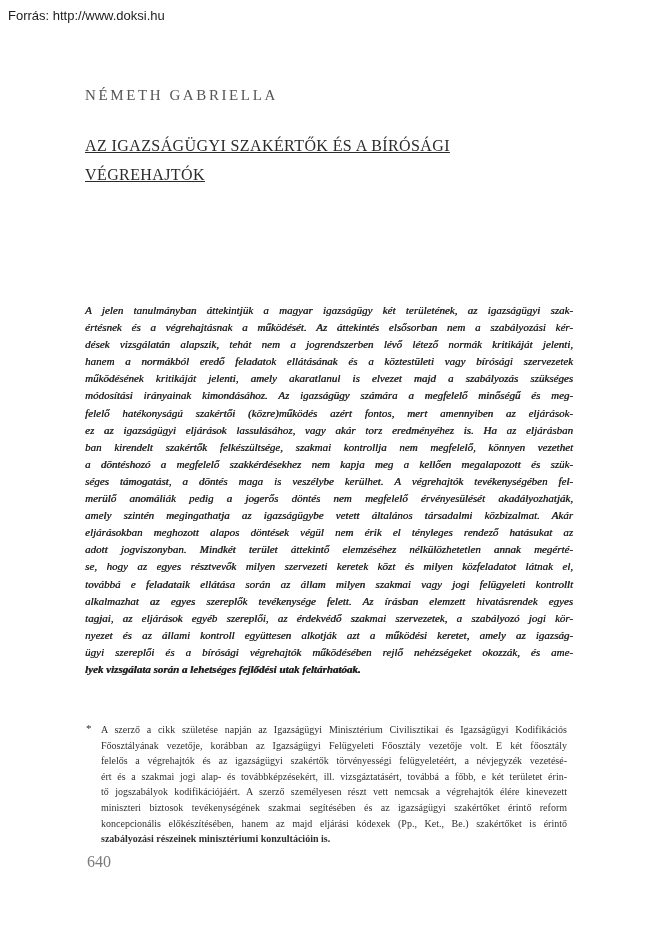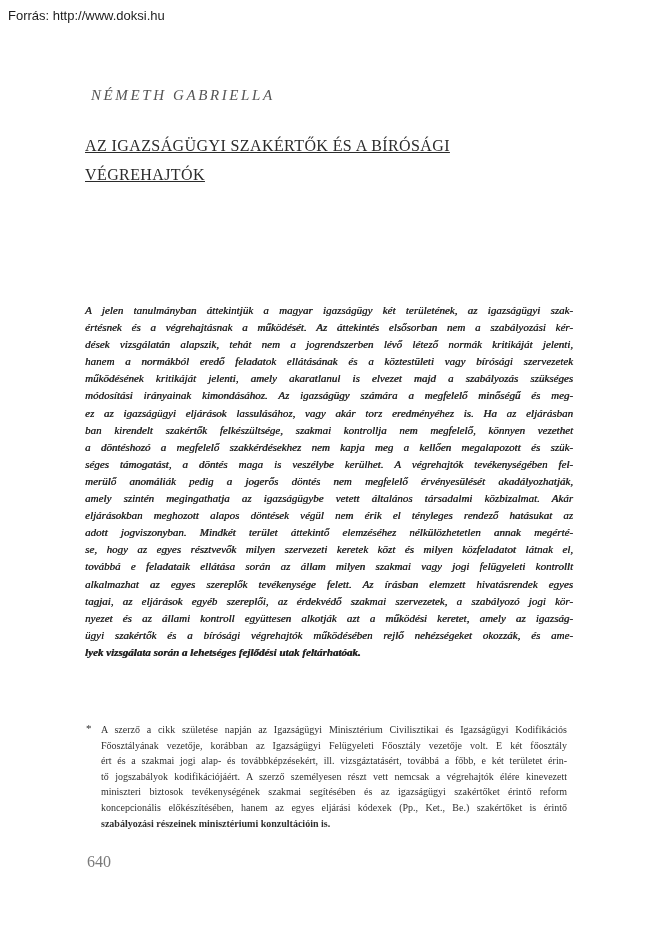--- a/index.html
+++ b/index.html
@@ -16,26 +16,25 @@
   .source {
     position: absolute;
     left: 8px;
     top: 8px;
     font-family: "Liberation Sans", sans-serif;
     font-size: 13px;
     color: #1c1c1c;
   }
   .author {
     position: absolute;
-    left: 91px;
+    left: 85px;
     top: 87px;
     font-size: 15px;
     letter-spacing: 2.6px;
     color: #565656;
-    font-style: italic;
   }
   .title {
     position: absolute;
     left: 85px;
     top: 131px;
     font-size: 16px;
     line-height: 29px;
     letter-spacing: 0.4px;
     color: #2b2b2b;
     text-decoration: underline;
@@ -92,44 +91,46 @@
       <div class="tline">VÉGREHAJTÓK</div>
     </div>
 
   <div class="abstract justify">
       <div class="tline">A jelen tanulmányban áttekintjük a magyar igazságügy két területének, az igazságügyi szak-</div>
       <div class="tline">értésnek és a végrehajtásnak a működését. Az áttekintés elsősorban nem a szabályozási kér-</div>
       <div class="tline">dések vizsgálatán alapszik, tehát nem a jogrendszerben lévő létező normák kritikáját jelenti,</div>
       <div class="tline">hanem a normákból eredő feladatok ellátásának és a köztestületi vagy bírósági szervezetek</div>
       <div class="tline">működésének kritikáját jelenti, amely akaratlanul is elvezet majd a szabályozás szükséges</div>
       <div class="tline">módosítási irányainak kimondásához. Az igazságügy számára a megfelelő minőségű és meg-</div>
+      <div class="tline">felelő hatékonyságú szakértői (közre)működés azért fontos, mert amennyiben az eljárások-</div>
       <div class="tline">ez az igazságügyi eljárások lassulásához, vagy akár torz eredményéhez is. Ha az eljárásban</div>
       <div class="tline">ban kirendelt szakértők felkészültsége, szakmai kontrollja nem megfelelő, könnyen vezethet</div>
       <div class="tline">a döntéshozó a megfelelő szakkérdésekhez nem kapja meg a kellően megalapozott és szük-</div>
       <div class="tline">séges támogatást, a döntés maga is veszélybe kerülhet. A végrehajtók tevékenységében fel-</div>
       <div class="tline">merülő anomáliák pedig a jogerős döntés nem megfelelő érvényesülését akadályozhatják,</div>
       <div class="tline">amely szintén megingathatja az igazságügybe vetett általános társadalmi közbizalmat. Akár</div>
       <div class="tline">eljárásokban meghozott alapos döntések végül nem érik el tényleges rendező hatásukat az</div>
       <div class="tline">adott jogviszonyban. Mindkét terület áttekintő elemzéséhez nélkülözhetetlen annak megérté-</div>
       <div class="tline">se, hogy az egyes résztvevők milyen szervezeti keretek közt és milyen közfeladatot látnak el,</div>
       <div class="tline">továbbá e feladataik ellátása során az állam milyen szakmai vagy jogi felügyeleti kontrollt</div>
       <div class="tline">alkalmazhat az egyes szereplők tevékenysége felett. Az írásban elemzett hivatásrendek egyes</div>
       <div class="tline">tagjai, az eljárások egyéb szereplői, az érdekvédő szakmai szervezetek, a szabályozó jogi kör-</div>
       <div class="tline">nyezet és az állami kontroll együttesen alkotják azt a működési keretet, amely az igazság-</div>
-      <div class="tline">ügyi szakértők és a bírósági végrehajtók működésében rejlő nehézségeket okozzák, és ame-</div>
+      <div class="tline">ügyi szereplői és a bírósági végrehajtók működésében rejlő nehézségeket okozzák, és ame-</div>
       <div class="tline">lyek vizsgálata során a lehetséges fejlődési utak feltárhatóak.</div>
     </div>
 
   <span class="footnote-mark">*</span>
 
   <div class="footnote-body justify">
       <div class="tline">A szerző a cikk születése napján az Igazságügyi Minisztérium Civilisztikai és Igazságügyi Kodifikációs</div>
       <div class="tline">Főosztályának vezetője, korábban az Igazságügyi Felügyeleti Főosztály vezetője volt. E két főosztály</div>
+      <div class="tline">felelős a végrehajtók és az igazságügyi szakértők törvényességi felügyeletéért, a névjegyzék vezetésé-</div>
       <div class="tline">ért és a szakmai jogi alap- és továbbképzésekért, ill. vizsgáztatásért, továbbá a főbb, e két területet érin-</div>
       <div class="tline">tő jogszabályok kodifikációjáért. A szerző személyesen részt vett nemcsak a végrehajtók élére kinevezett</div>
       <div class="tline">miniszteri biztosok tevékenységének szakmai segítésében és az igazságügyi szakértőket érintő reform</div>
-      <div class="tline">koncepcionális előkészítésében, hanem az egyes eljárási kódexek (Pp., Ket., Be.) szakértőket is érintő</div>
+      <div class="tline">koncepcionális előkészítésében, hanem az majd eljárási kódexek (Pp., Ket., Be.) szakértőket is érintő</div>
       <div class="tline">szabályozási részeinek minisztériumi konzultációin is.</div>
     </div>
 
   <div class="pagenum">640</div>
 
 </div>
 
 </body></html>

